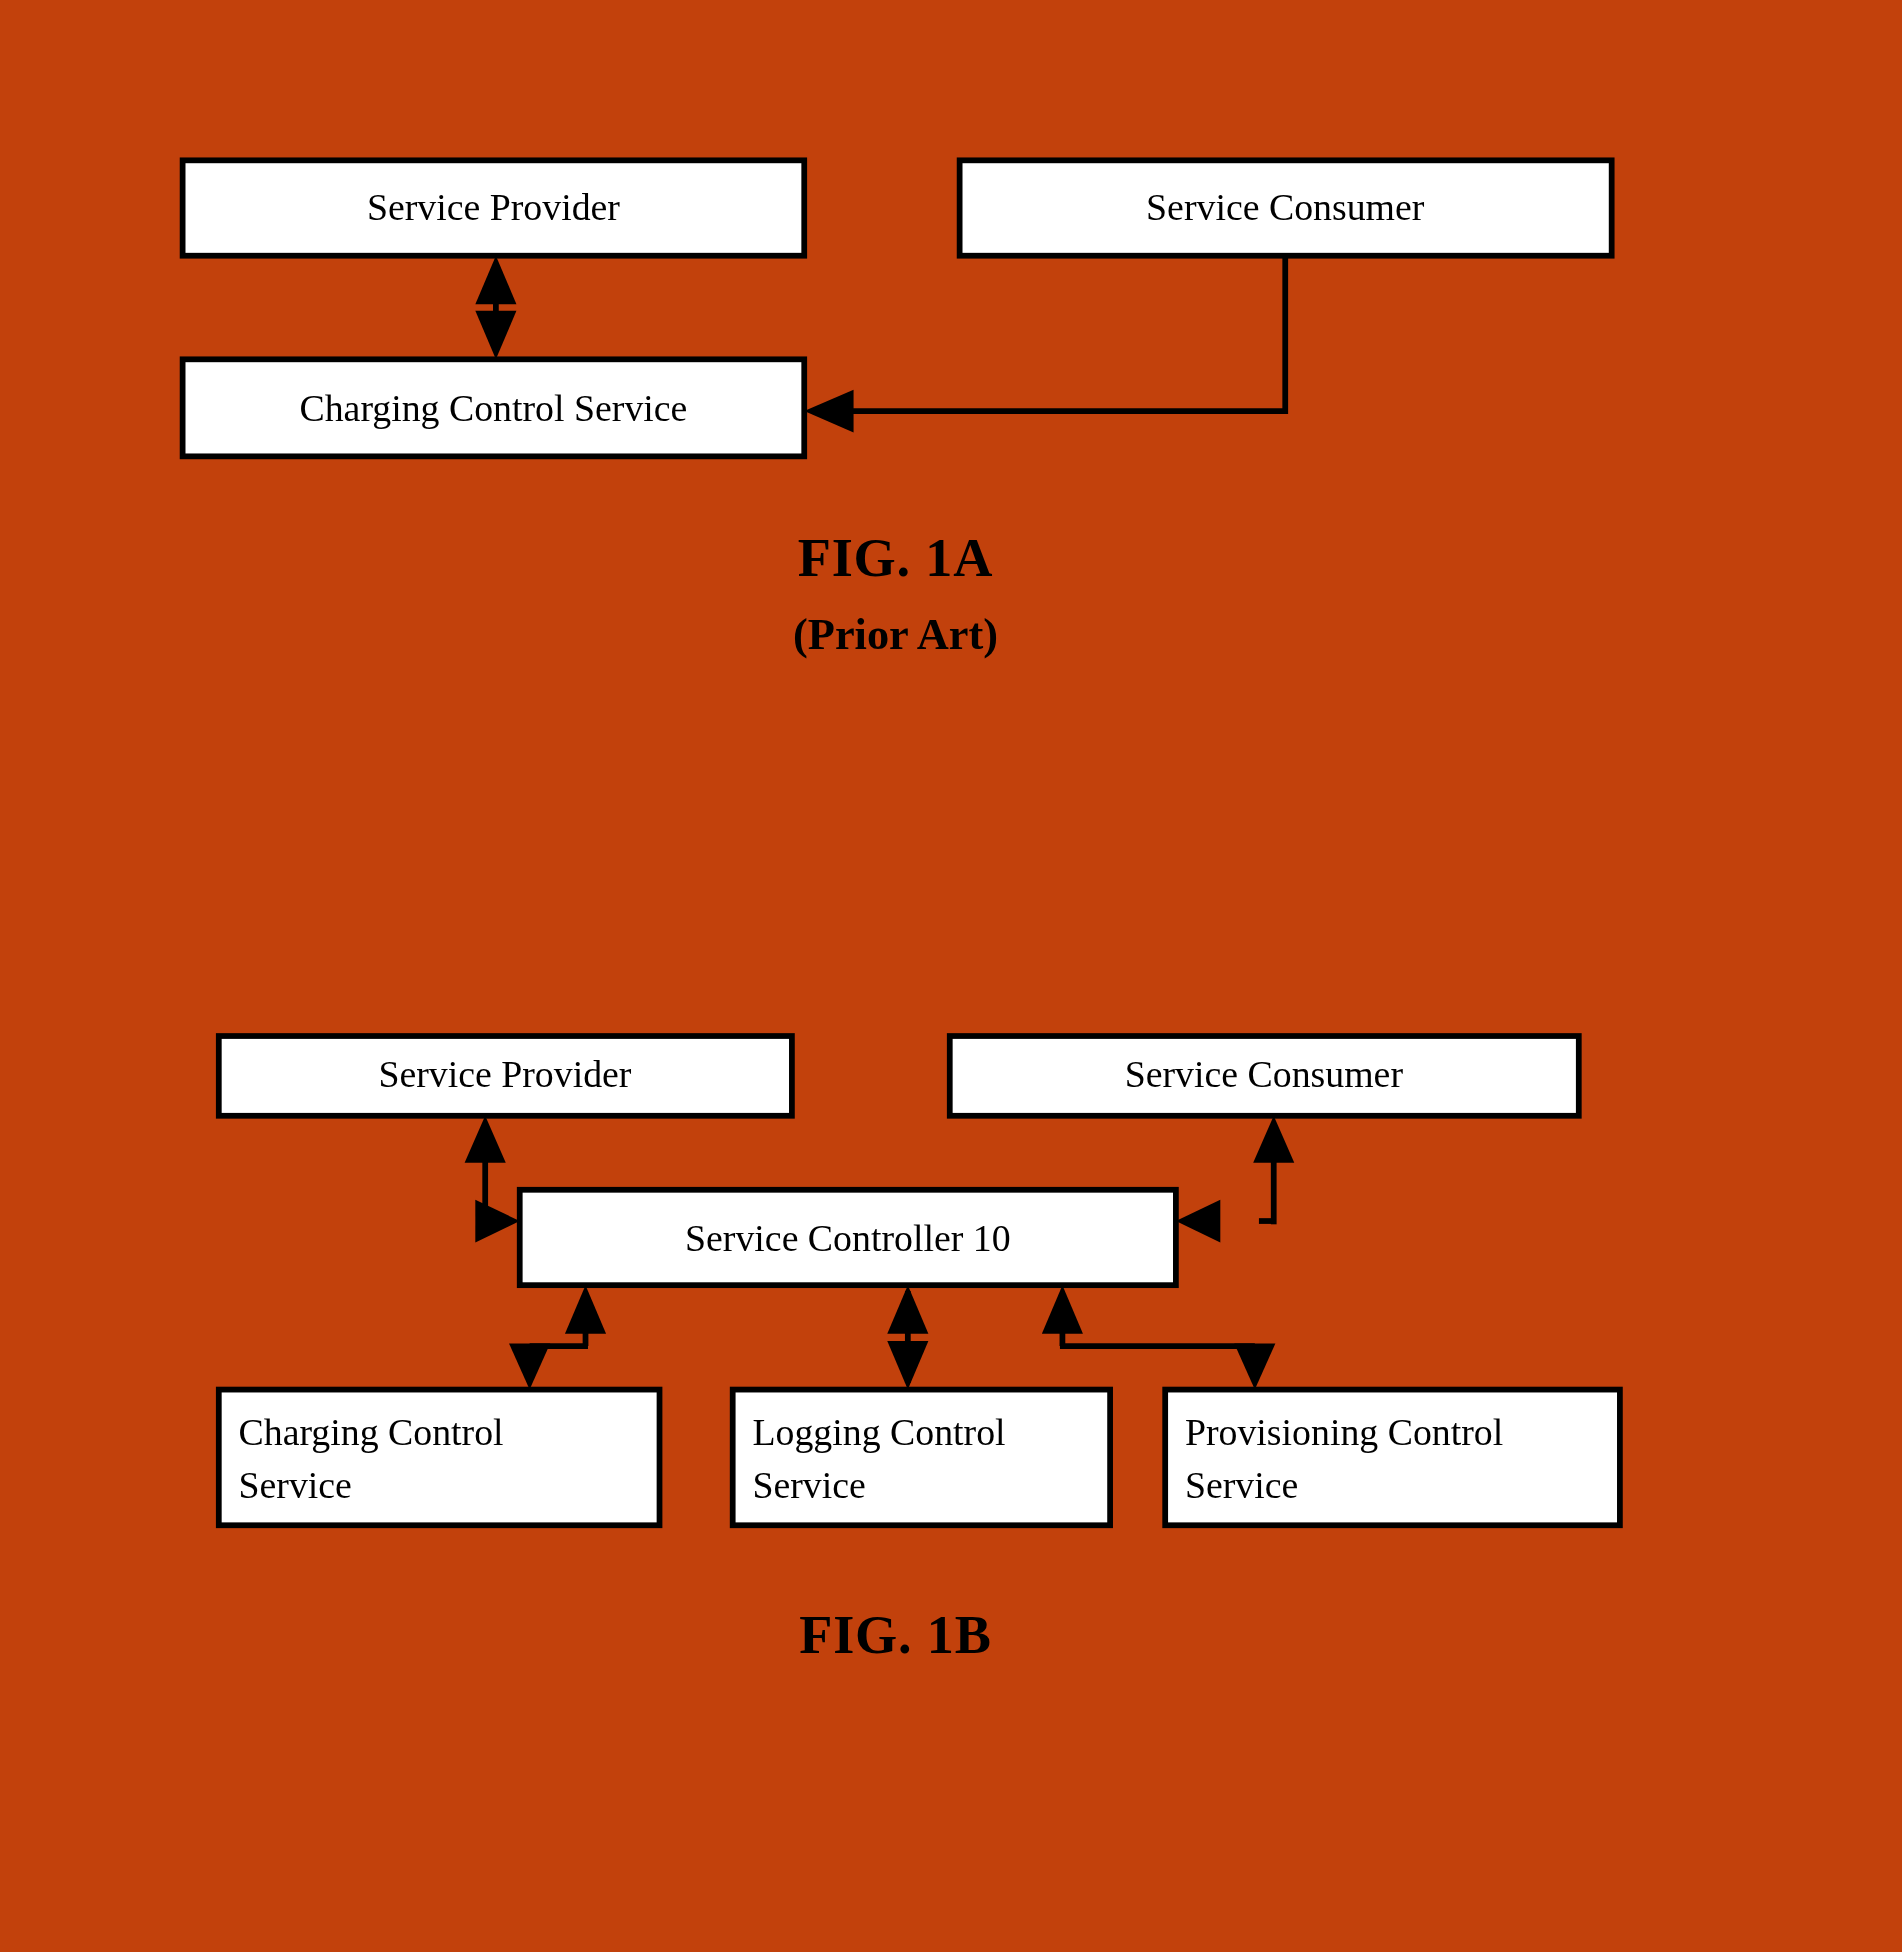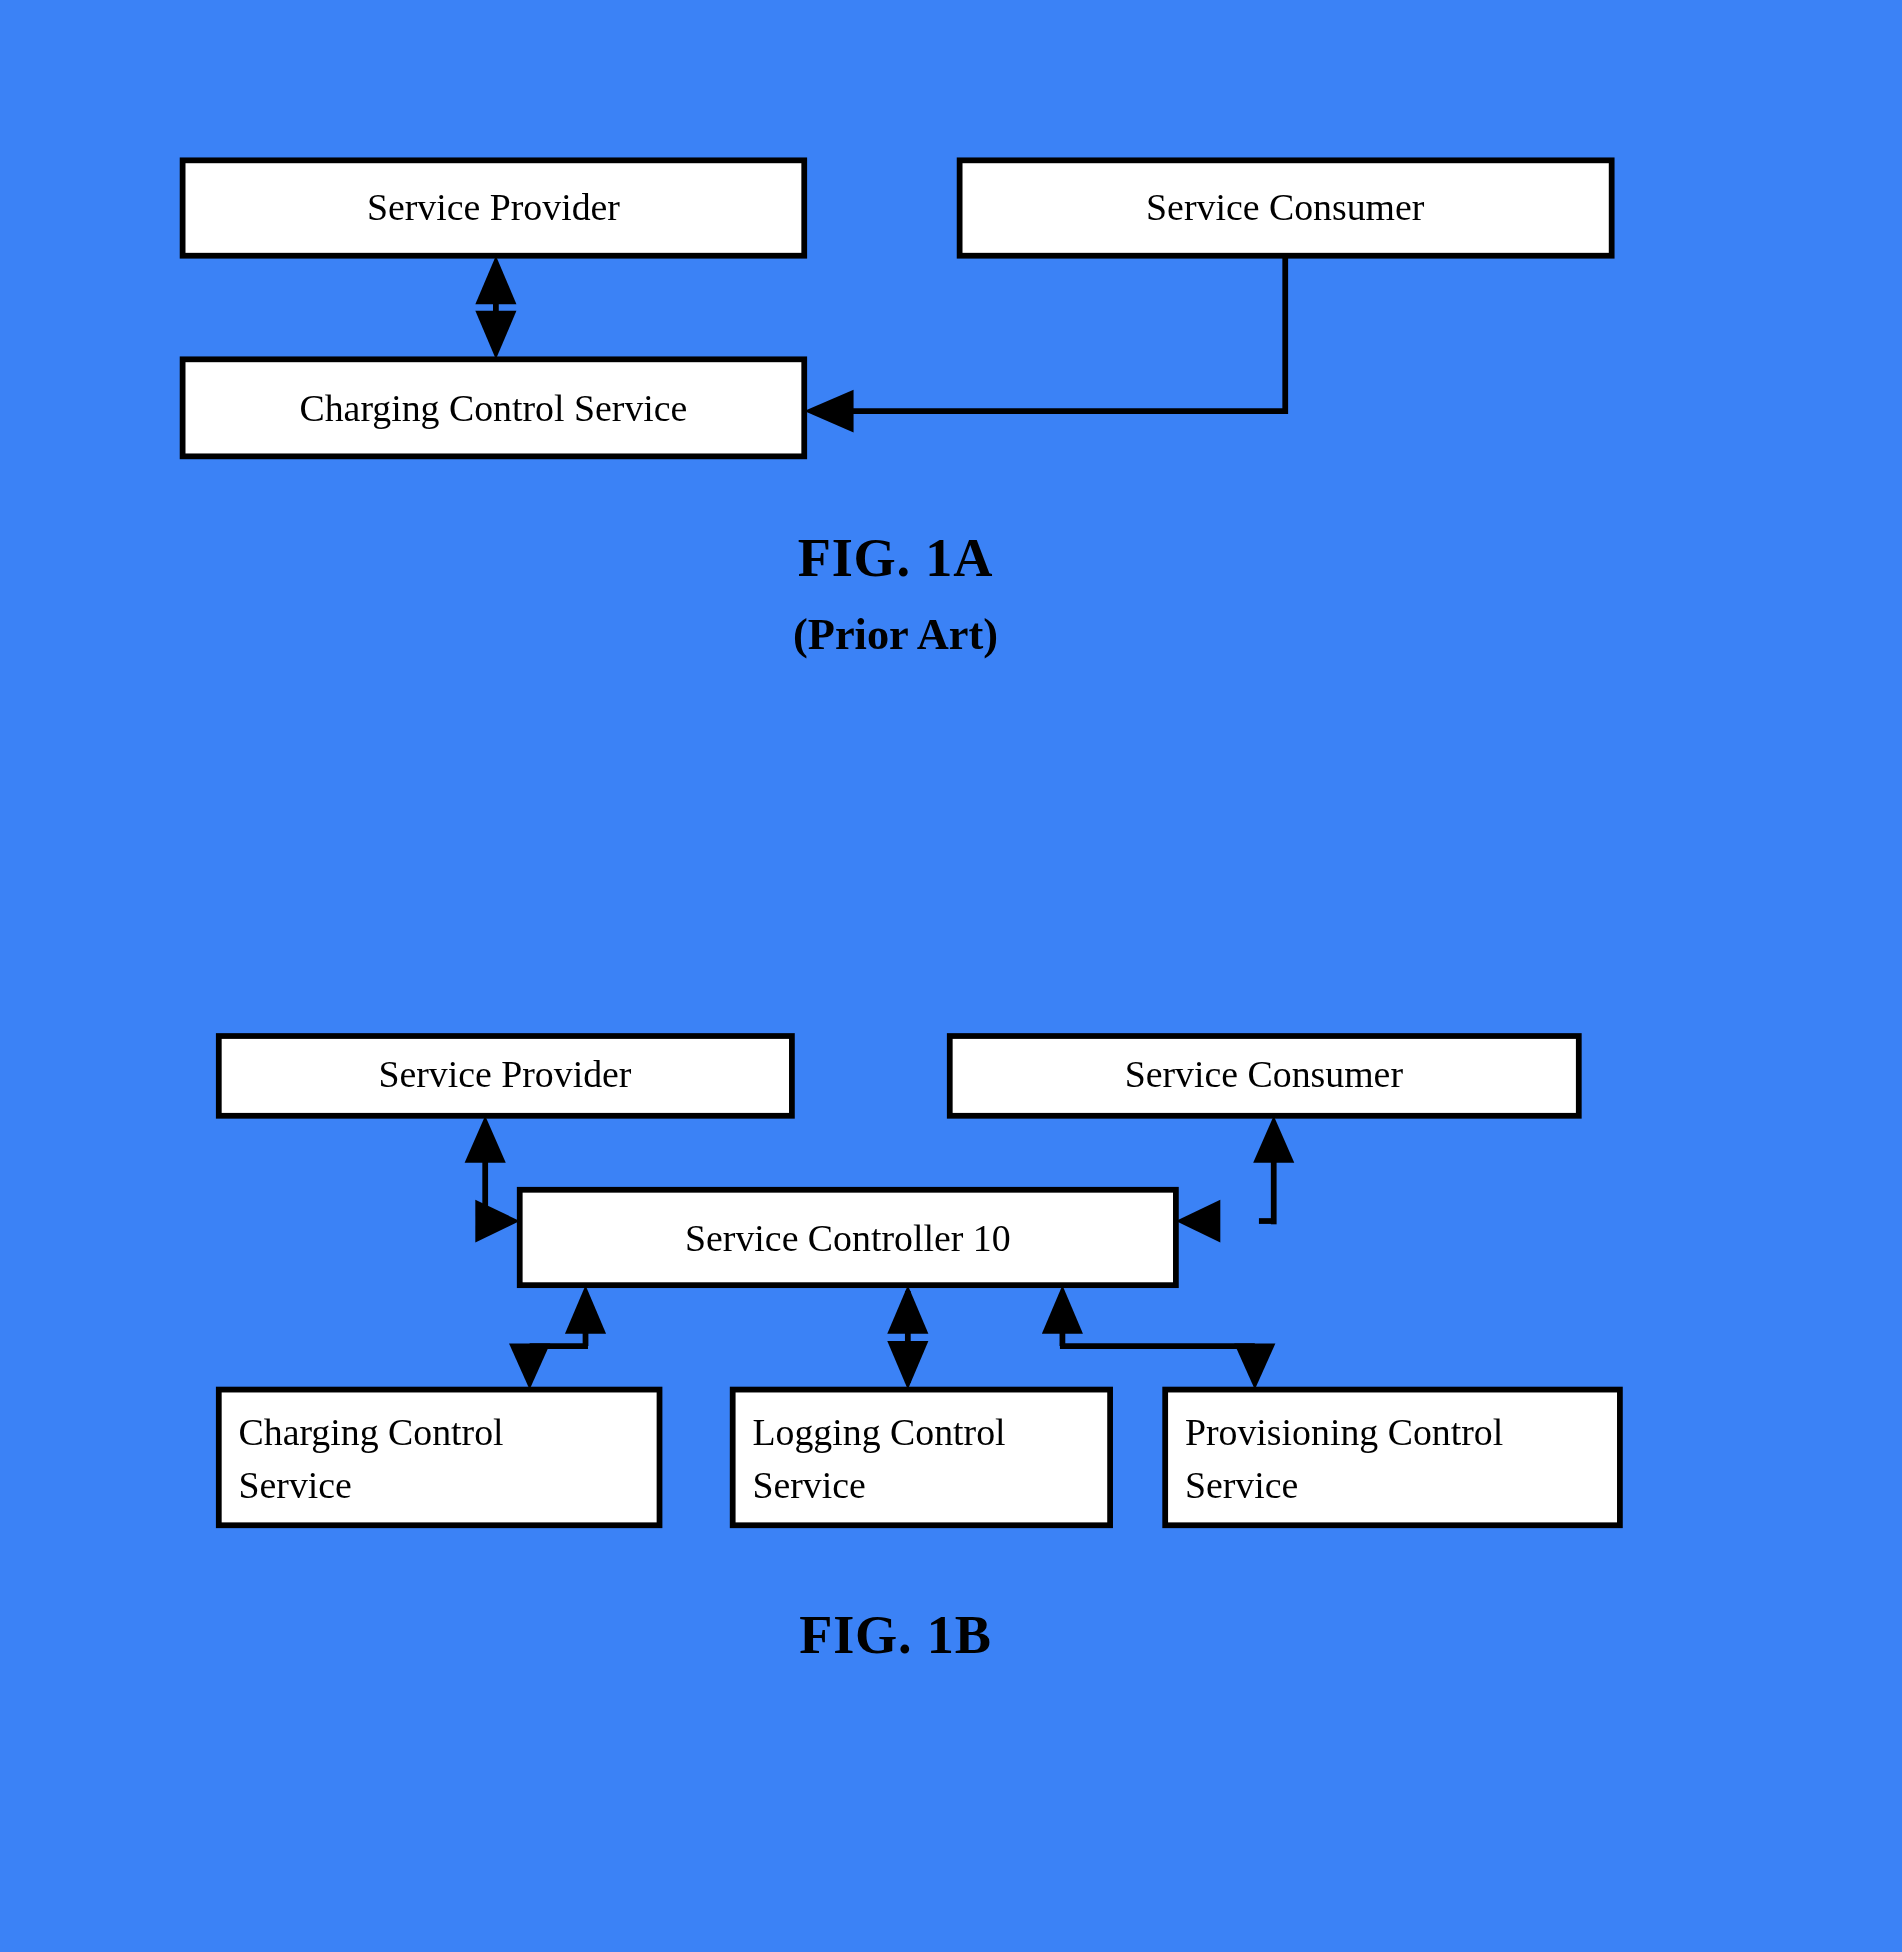--- a/index.html
+++ b/index.html
@@ -12,21 +12,21 @@
     width: 1902px;
     height: 1952px;
     font-family: "Liberation Serif", "DejaVu Serif", serif;
     color: #000000;
     overflow: hidden;
   }
   #figure-sheet {
     position: relative;
     width: 1902px;
     height: 1952px;
-    background: #3b82f6;
+    background: #c2410c;
   }
   svg.diagram-canvas {
     position: absolute;
     left: 0;
     top: 0;
     width: 1902px;
     height: 1952px;
     display: block;
   }
   .node-rect {

